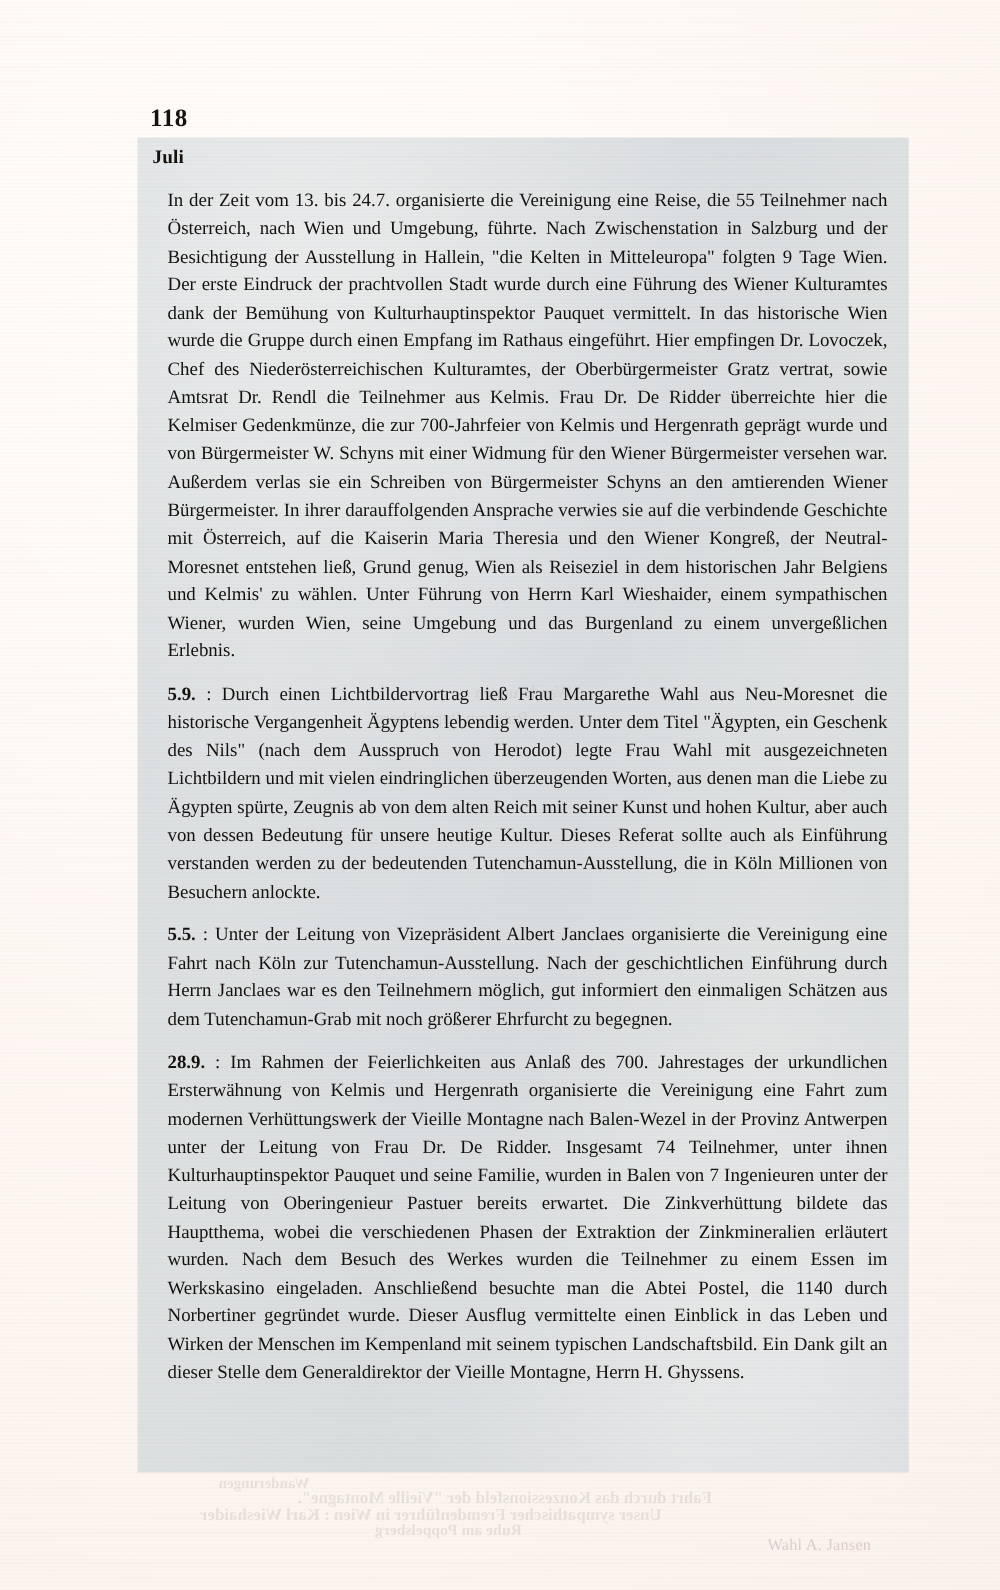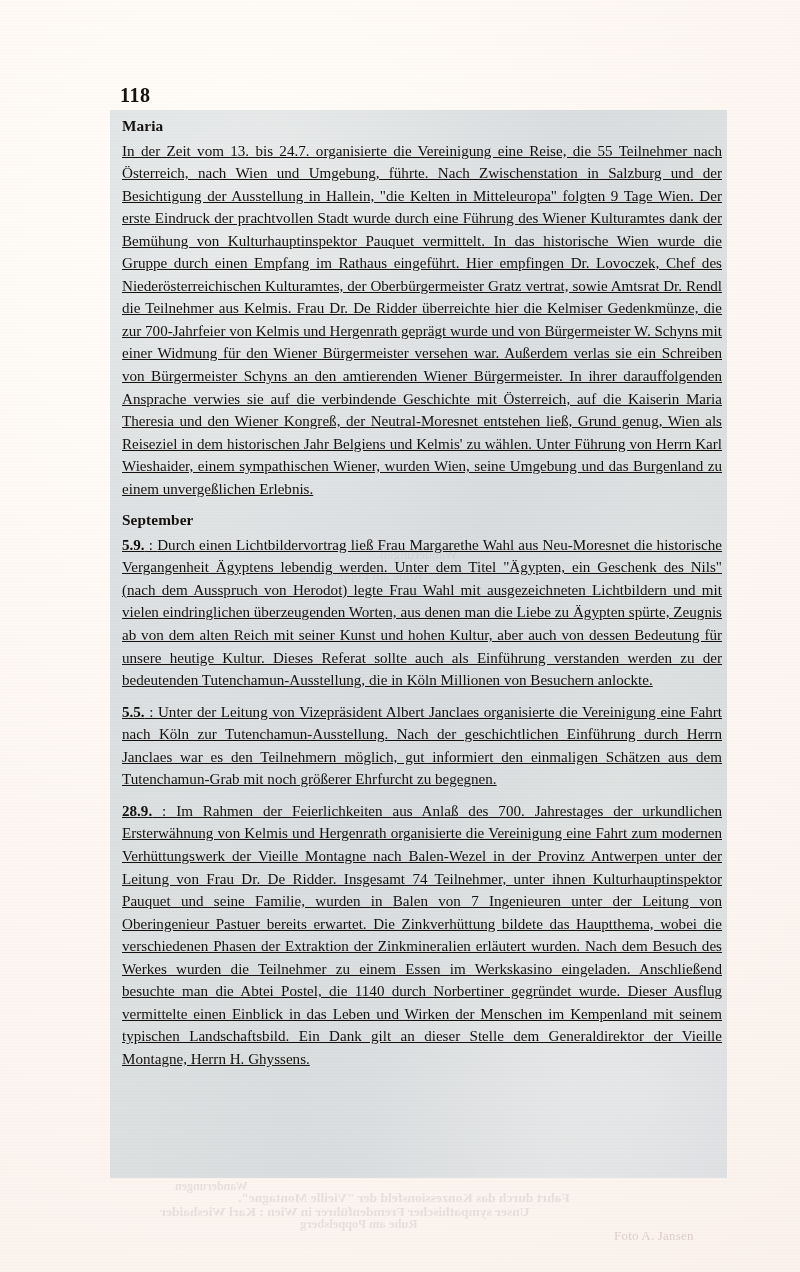--- a/index.html
+++ b/index.html
@@ -79,23 +79,22 @@
     z-index: 3;
   }
   .month-head {
     font-weight: 700;
     font-size: 15.3px;
     margin: 0 0 2px 0;
     letter-spacing: 0.1px;
   }
   .month-head.sep { margin-top: 9px; }
   .para {
-    margin: 0;
+    margin: 12px;
     text-align: justify;
-    text-decoration: underline;
   }
   .para.spaced { margin-top: 9px; }
   .para.run-on { margin-top: 0; text-indent: 0; }
   .datemark {
     font-weight: 700;
   }
 
   
   .bleed {
     position: absolute;
@@ -145,41 +144,40 @@
 
   <div class="bleed-band" style="left:380px; top:545px;">Wanderungen</div>
   <div class="bleed-band" style="left:300px; top:566px;">Ruhe am Poppelsberg</div>
 
   <div id="tint-block"></div>
 
   <div id="folio">118</div>
 
   <div id="column">
 
-    <p class="month-head">Maria</p>
+    <p class="month-head">Juli</p>
 
     <p class="para">In der Zeit vom 13. bis 24.7. organisierte die Vereinigung eine Reise, die 55 Teilnehmer nach Österreich, nach Wien und Umgebung, führte. Nach Zwischenstation in Salzburg und der Besichtigung der Ausstellung in Hallein, "die Kelten in Mitteleuropa" folgten 9 Tage Wien. Der erste Eindruck der prachtvollen Stadt wurde durch eine Führung des Wiener Kulturamtes dank der Bemühung von Kulturhauptinspektor Pauquet vermittelt. In das historische Wien wurde die Gruppe durch einen Empfang im Rathaus eingeführt. Hier empfingen Dr. Lovoczek, Chef des Niederösterreichischen Kulturamtes, der Oberbürgermeister Gratz vertrat, sowie Amtsrat Dr. Rendl die Teilnehmer aus Kelmis. Frau Dr. De Ridder überreichte hier die Kelmiser Gedenkmünze, die zur 700-Jahrfeier von Kelmis und Hergenrath geprägt wurde und von Bürgermeister W. Schyns mit einer Widmung für den Wiener Bürgermeister versehen war. Außerdem verlas sie ein Schreiben von Bürgermeister Schyns an den amtierenden Wiener Bürgermeister. In ihrer darauffolgenden Ansprache verwies sie auf die verbindende Geschichte mit Österreich, auf die Kaiserin Maria Theresia und den Wiener Kongreß, der Neutral-Moresnet entstehen ließ, Grund genug, Wien als Reiseziel in dem historischen Jahr Belgiens und Kelmis' zu wählen. Unter Führung von Herrn Karl Wieshaider, einem sympathischen Wiener, wurden Wien, seine Umgebung und das Burgenland zu einem unvergeßlichen Erlebnis.</p>
 
 
-    <p class="month-head sep">September</p>
 
     <p class="para">
       <span class="datemark">5.9.</span><span> : </span><span>Durch einen Lichtbildervortrag ließ Frau Margarethe Wahl aus Neu-Moresnet die historische Vergangenheit Ägyptens lebendig werden. Unter dem Titel "Ägypten, ein Geschenk des Nils" (nach dem Ausspruch von Herodot) legte Frau Wahl mit ausgezeichneten Lichtbildern und mit vielen eindringlichen überzeugenden Worten, aus denen man die Liebe zu Ägypten spürte, Zeugnis ab von dem alten Reich mit seiner Kunst und hohen Kultur, aber auch von dessen Bedeutung für unsere heutige Kultur. Dieses Referat sollte auch als Einführung verstanden werden zu der bedeutenden Tutenchamun-Ausstellung, die in Köln Millionen von Besuchern anlockte.</span>
     </p>
 
     <p class="para spaced">
       <span class="datemark">5.5.</span><span> : </span><span>Unter der Leitung von Vizepräsident Albert Janclaes organisierte die Vereinigung eine Fahrt nach Köln zur Tutenchamun-Ausstellung. Nach der geschichtlichen Einführung durch Herrn Janclaes war es den Teilnehmern möglich, gut informiert den einmaligen Schätzen aus dem Tutenchamun-Grab mit noch größerer Ehrfurcht zu begegnen.</span>
     </p>
 
     <p class="para spaced">
       <span class="datemark">28.9.</span><span> : </span><span>Im Rahmen der Feierlichkeiten aus Anlaß des 700. Jahrestages der urkundlichen Ersterwähnung von Kelmis und Hergenrath organisierte die Vereinigung eine Fahrt zum modernen Verhüttungswerk der Vieille Montagne nach Balen-Wezel in der Provinz Antwerpen unter der Leitung von Frau Dr. De Ridder. Insgesamt 74 Teilnehmer, unter ihnen Kulturhauptinspektor Pauquet und seine Familie, wurden in Balen von 7 Ingenieuren unter der Leitung von Oberingenieur Pastuer bereits erwartet. Die Zinkverhüttung bildete das Hauptthema, wobei die verschiedenen Phasen der Extraktion der Zinkmineralien erläutert wurden. Nach dem Besuch des Werkes wurden die Teilnehmer zu einem Essen im Werkskasino eingeladen. Anschließend besuchte man die Abtei Postel, die 1140 durch Norbertiner gegründet wurde. Dieser Ausflug vermittelte einen Einblick in das Leben und Wirken der Menschen im Kempenland mit seinem typischen Landschaftsbild. Ein Dank gilt an dieser Stelle dem Generaldirektor der Vieille Montagne, Herrn H. Ghyssens.</span>
     </p>
 
   </div>
 
   <div class="bleed mirror" id="bleed-cap-4">Wanderungen</div>
   <div class="bleed mirror" id="bleed-cap-1">Fahrt durch das Konzessionsfeld der "Vieille Montagne".</div>
   <div class="bleed mirror" id="bleed-cap-2">Unser sympathischer Fremdenführer in Wien : Karl Wieshaider</div>
   <div class="bleed mirror" id="bleed-cap-3">Ruhe am Poppelsberg</div>
 
-  <div id="photo-credit">Foto A. Jansen</div>
+  <div id="photo-credit">Wahl A. Jansen</div>
 
 </div>
 
 </body></html>

